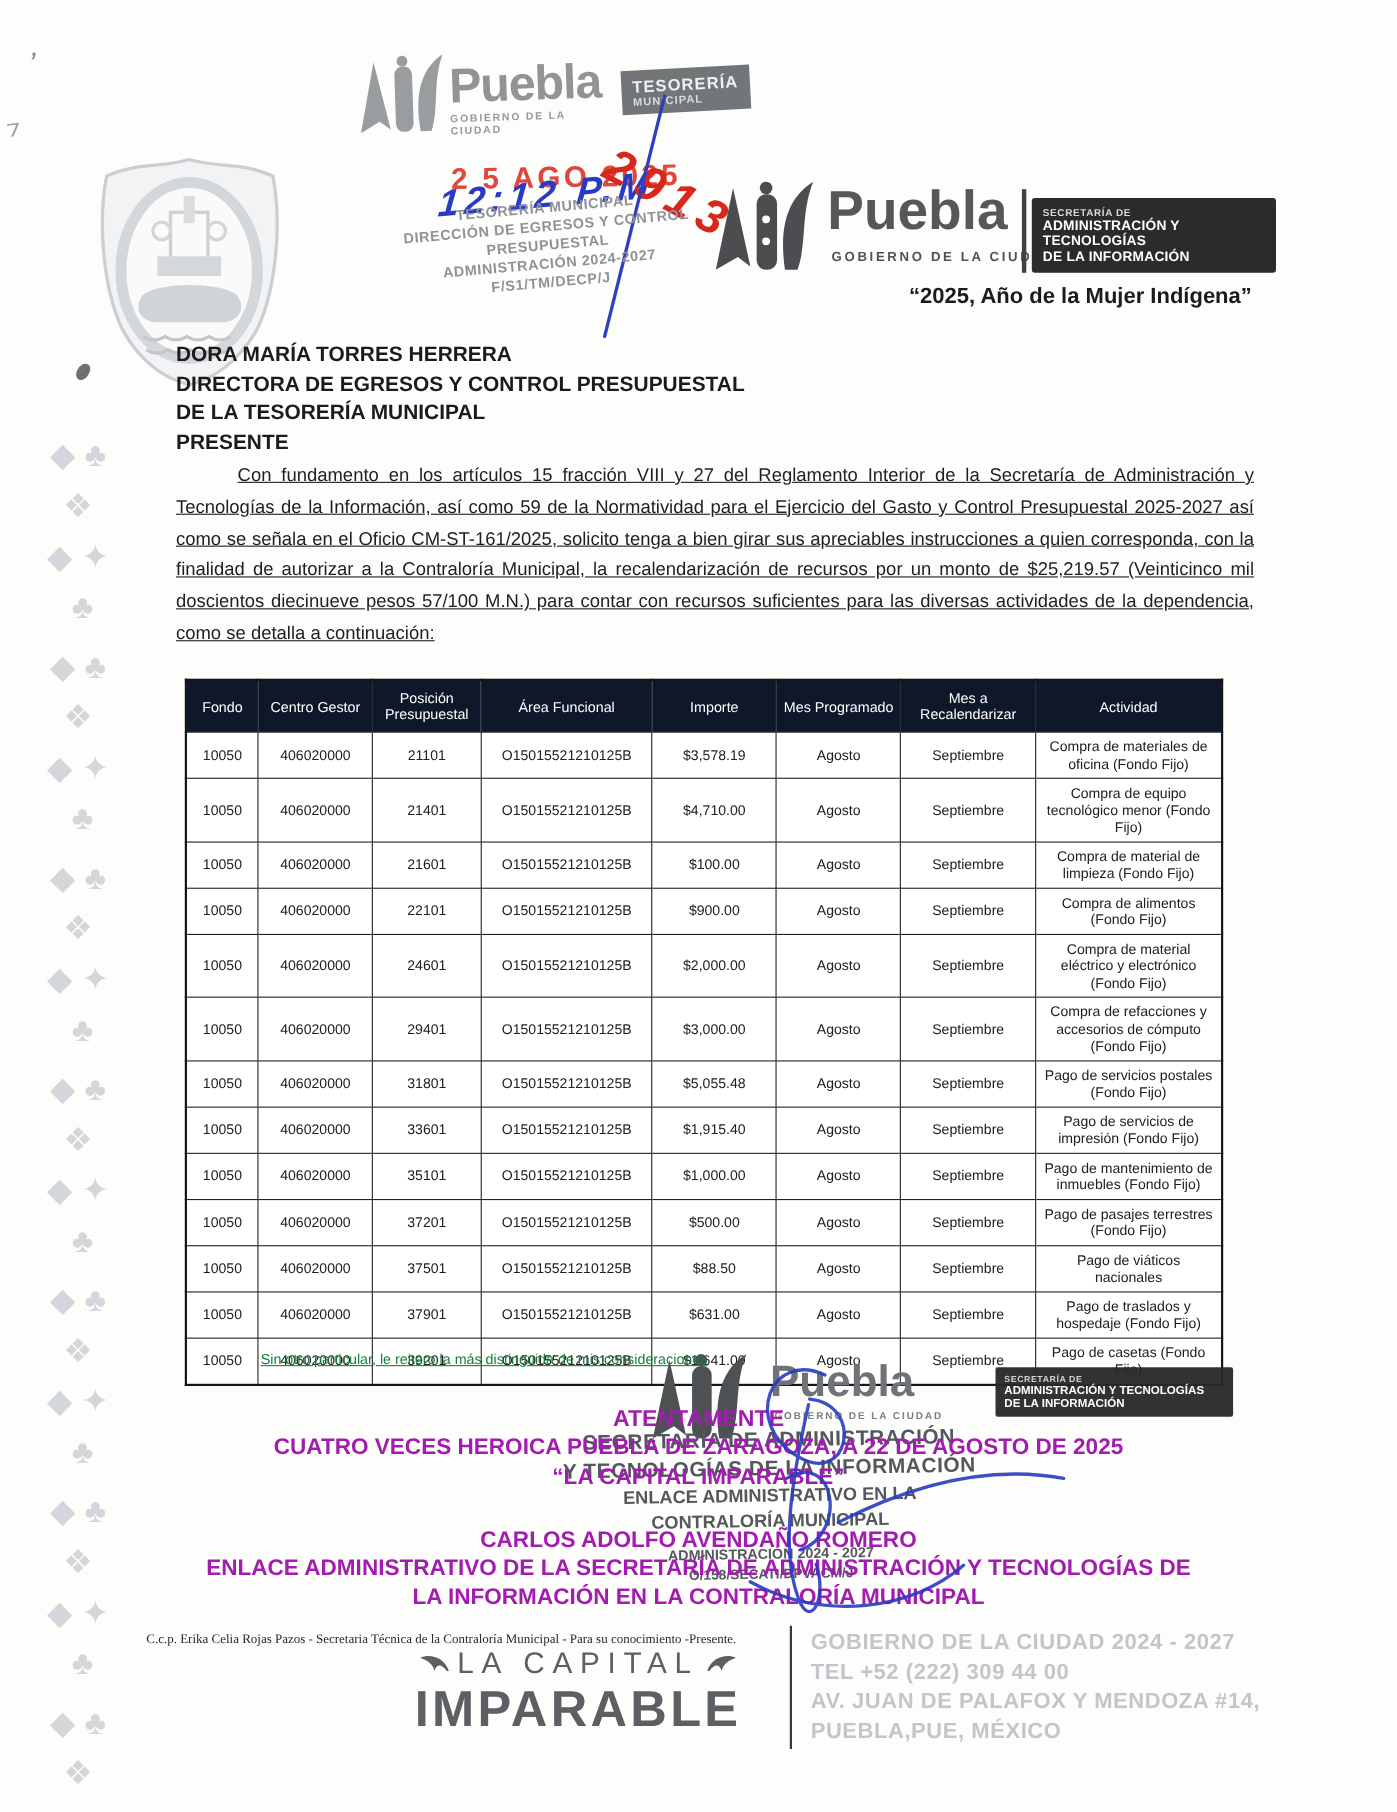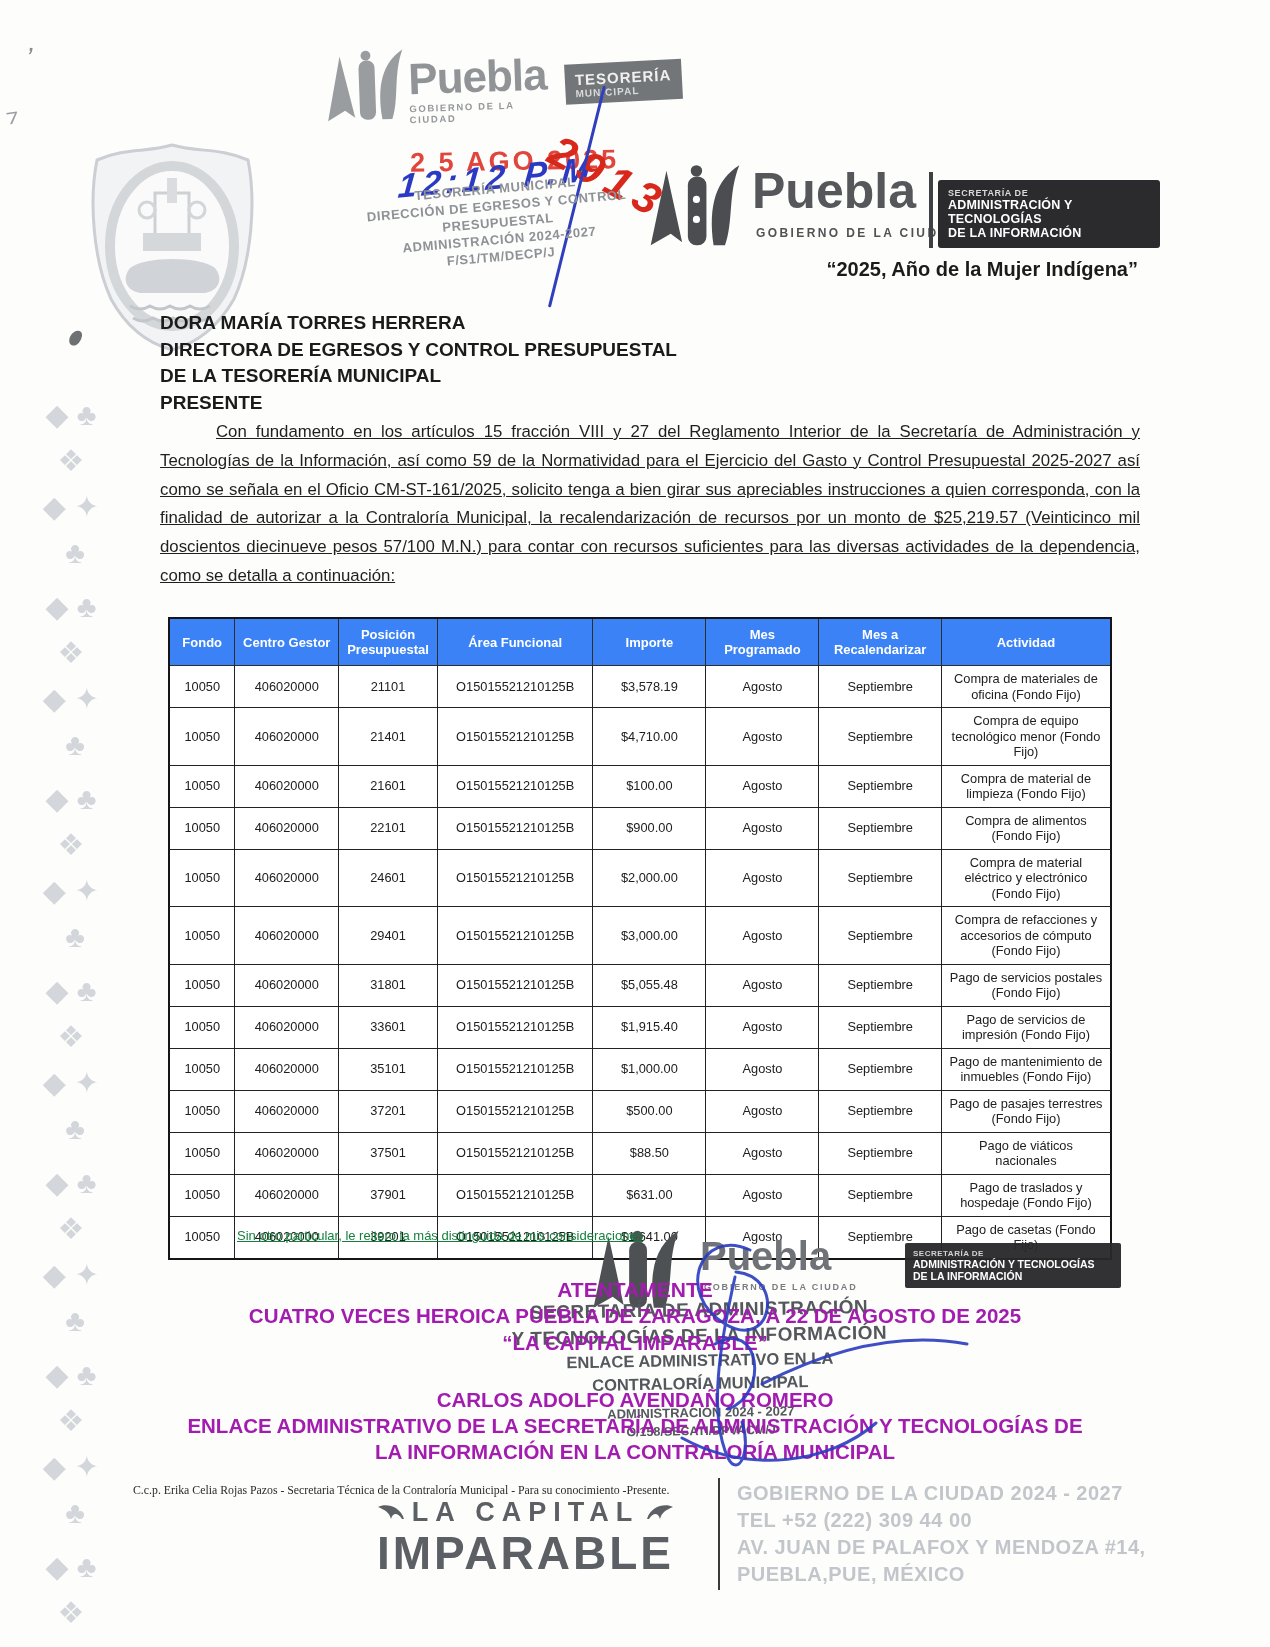--- a/index.html
+++ b/index.html
@@ -42,21 +42,21 @@
 
   .head-right{left:560px;top:256px;width:578px;text-align:right;font-weight:bold;font-size:20px;line-height:27px;}
 
   .addressee{left:160px;top:310px;font-size:19px;font-weight:bold;line-height:26.5px;}
 
   .body-par{left:160px;top:418px;width:980px;font-size:16.8px;line-height:28.8px;text-align:justify;text-indent:56px;color:#1f1f1f;text-decoration:underline;}
 
   
   .tablewrap{left:168px;top:617px;width:944px;}
   table.funding{border-collapse:collapse;width:100%;border:2.5px solid #161616;}
-  table.funding th{background:#3b82f6;color:#fff;font-size:13px;font-weight:bold;padding:8px 4px;border:1px solid #2e2e2e;line-height:15px;}
+  table.funding th{background:#0f172a;color:#fff;font-size:13px;font-weight:normal;padding:8px 4px;border:1px solid #2e2e2e;line-height:15px;}
   table.funding td{border:1.6px solid #222;font-size:12.8px;text-align:center;padding:5px 6px;line-height:15.5px;background:#fff;color:#202020;}
   col.c-fondo{width:7%;} col.c-centro{width:11%;} col.c-pos{width:10.5%;} col.c-area{width:16.5%;}
   col.c-imp{width:12%;} col.c-mesp{width:12%;} col.c-mesr{width:13%;} col.c-act{width:18%;}
 
   .closing{left:237px;top:1228px;font-size:13px;color:#15803d;z-index:2;text-decoration:underline;}
 
   
   .sig-stamp-logo{z-index:1;}
   .atn-brand{left:700px;top:1236px;font-size:40px;font-weight:800;color:#6f7276;z-index:1;line-height:40px;}
   .atn-sub{left:704px;top:1282px;font-size:9px;font-weight:bold;letter-spacing:1.8px;color:#7a7d80;z-index:1;}
@@ -75,21 +75,21 @@
   .motto{top:1331px;font-size:20.5px;}
   .signame{top:1388px;font-size:20.5px;}
   .sigtitle1{top:1414px;font-size:20.5px;}
   .sigtitle2{top:1440px;font-size:20.5px;}
 
   .sig-scribble{left:620px;top:1222px;z-index:3;}
 
   
   .ccp{left:133px;top:1483px;width:575px;font-family:"Liberation Serif",serif;font-size:11.8px;line-height:15px;color:#2a2a2a;}
   .cap-logo{left:368px;top:1497px;width:315px;text-align:center;color:#5c6064;}
-  .cap-l1{display:flex;align-items:center;justify-content:center;gap:6px;font-size:27px;font-weight:700;letter-spacing:7px;}
+  .cap-l1{display:flex;align-items:center;justify-content:center;gap:6px;font-size:27px;font-weight:400;letter-spacing:7px;}
   .cap-l2{font-size:46px;font-weight:800;letter-spacing:3px;line-height:46px;margin-top:2px;}
   .foot-div{left:718px;top:1478px;width:2px;height:112px;background:#3a3a3a;}
   .foot-addr{left:737px;top:1480px;font-size:20px;color:#c2c6ca;line-height:27px;letter-spacing:.5px;font-weight:bold;}
 
   .mark-apostrophe{left:26px;top:42px;color:#8a8a8a;font-size:28px;transform:rotate(12deg);}
   .mark-blob{left:70px;top:330px;width:11px;height:16px;background:#55585c;border-radius:60% 40% 55% 45%;transform:rotate(25deg);opacity:.85;}
   .mark-gray7{left:6px;top:100px;color:#9b9ea2;font-size:22px;transform:rotate(-8deg);}
 </style>
 </head>
 <body>

